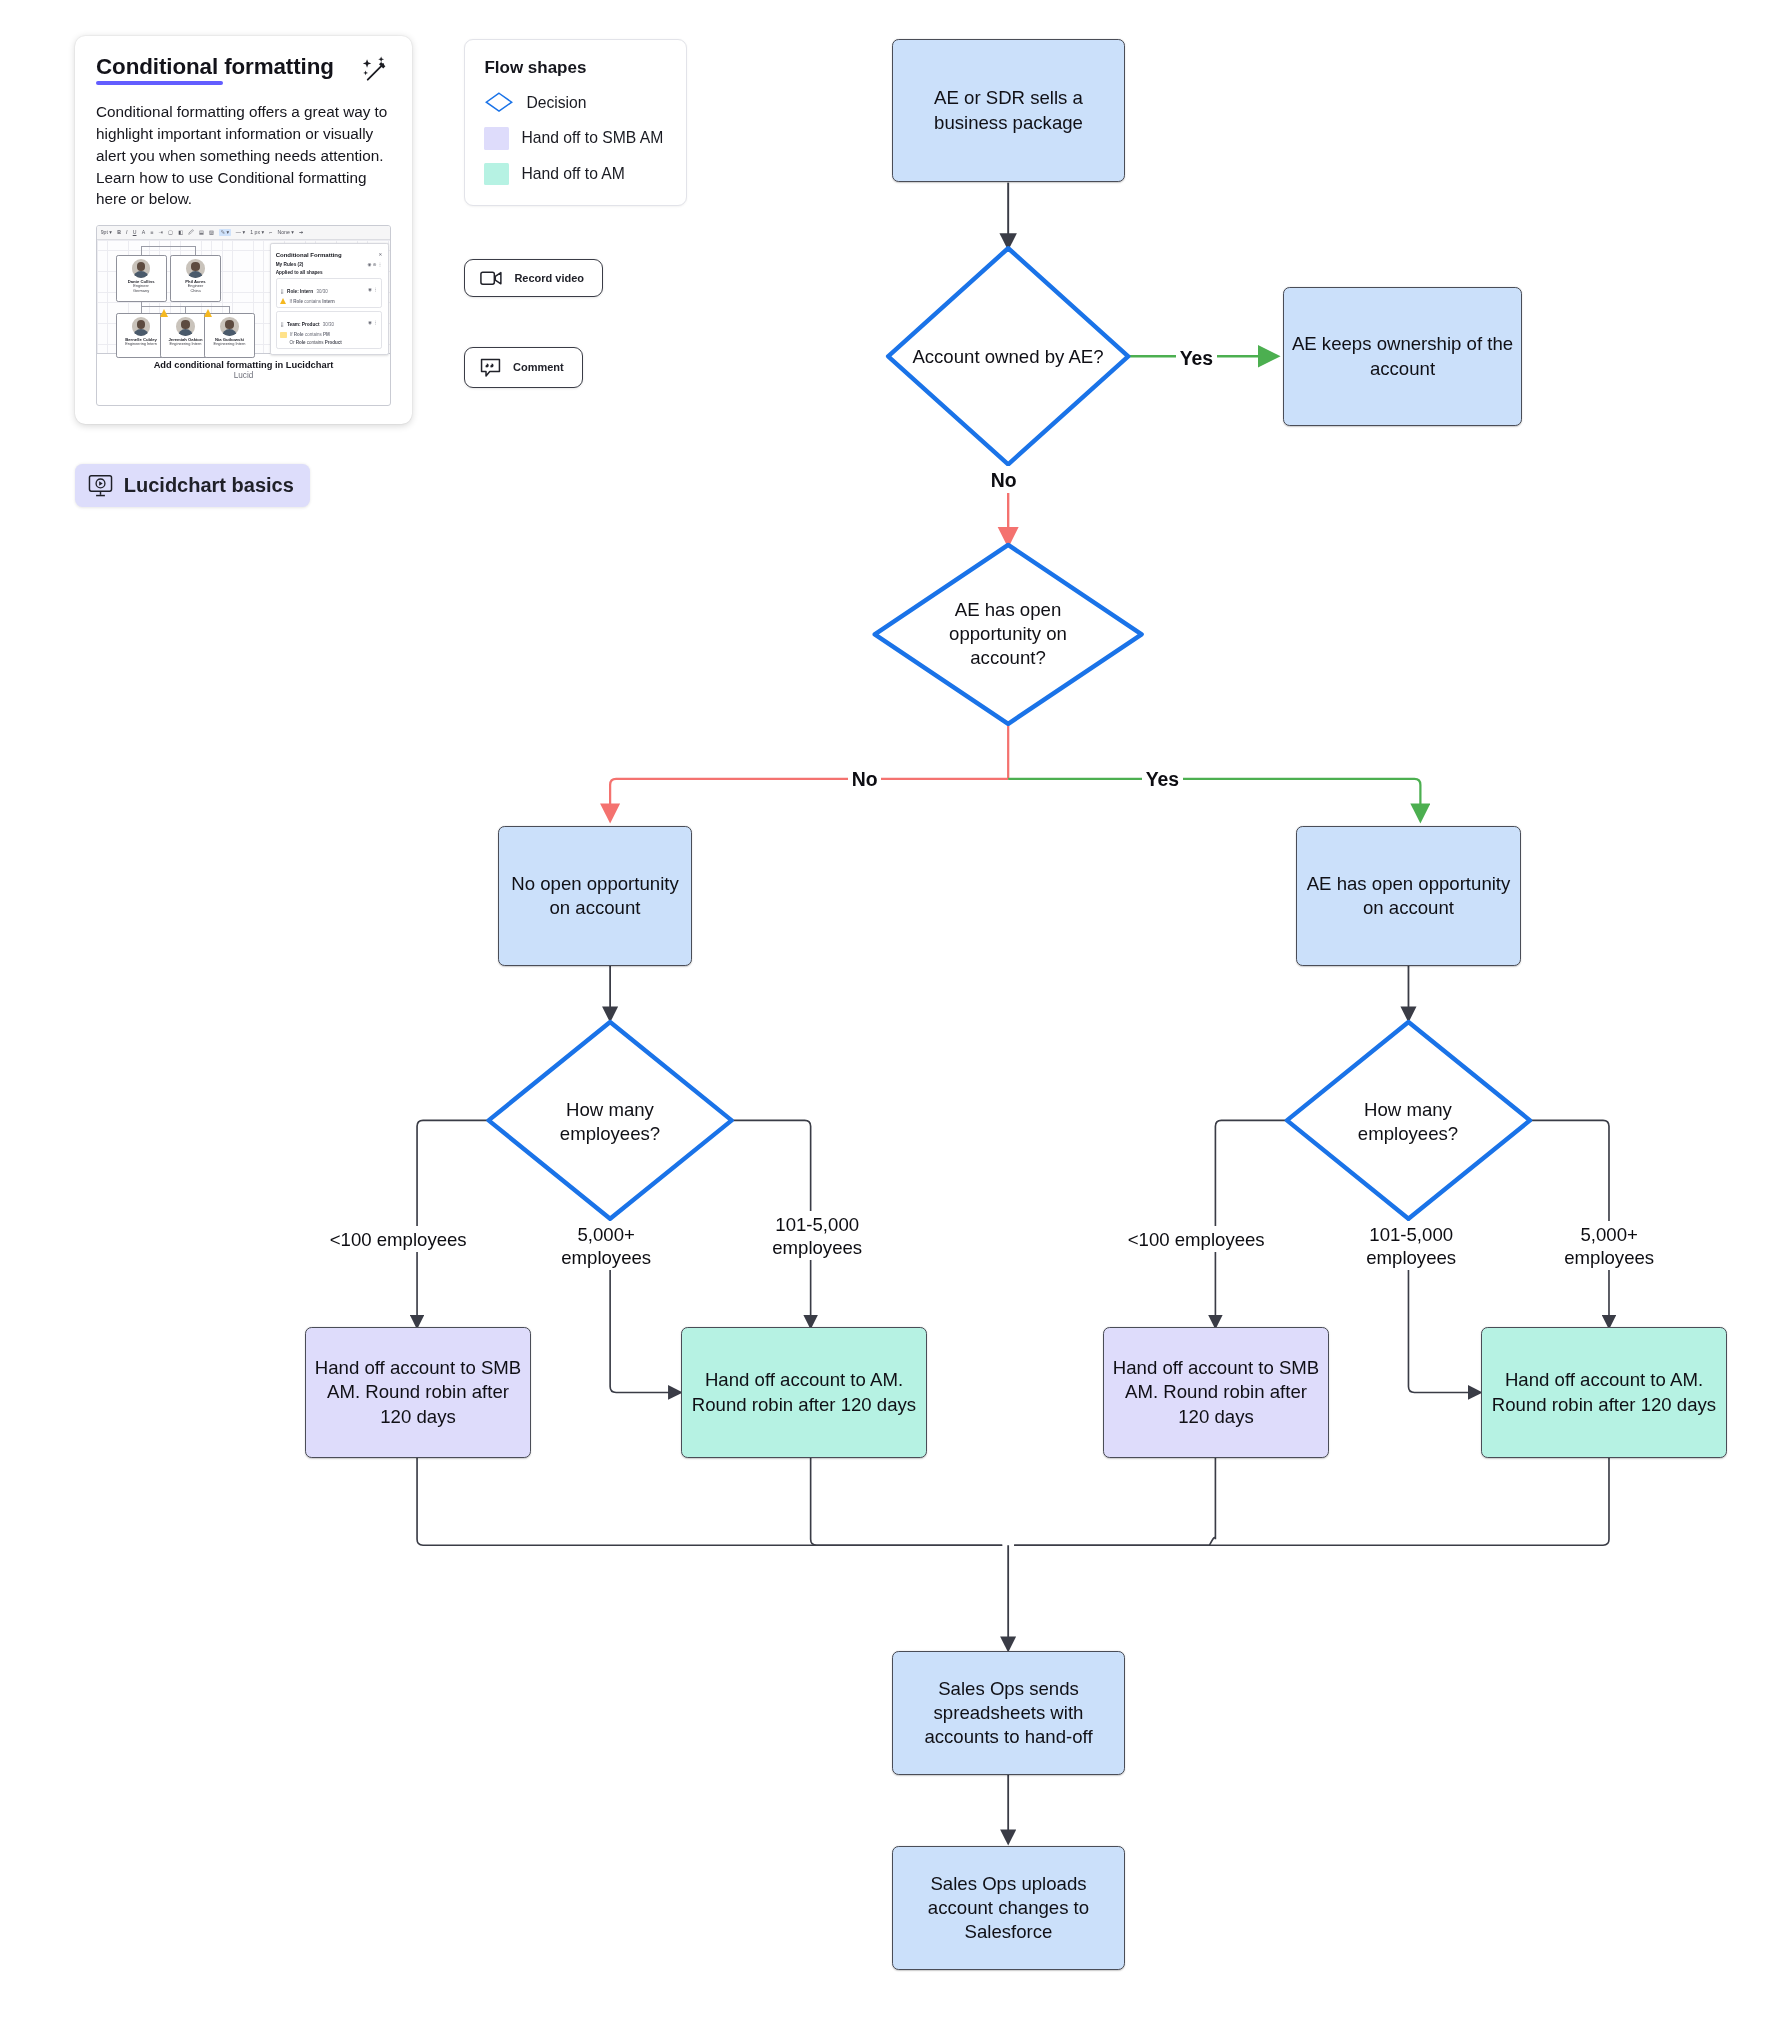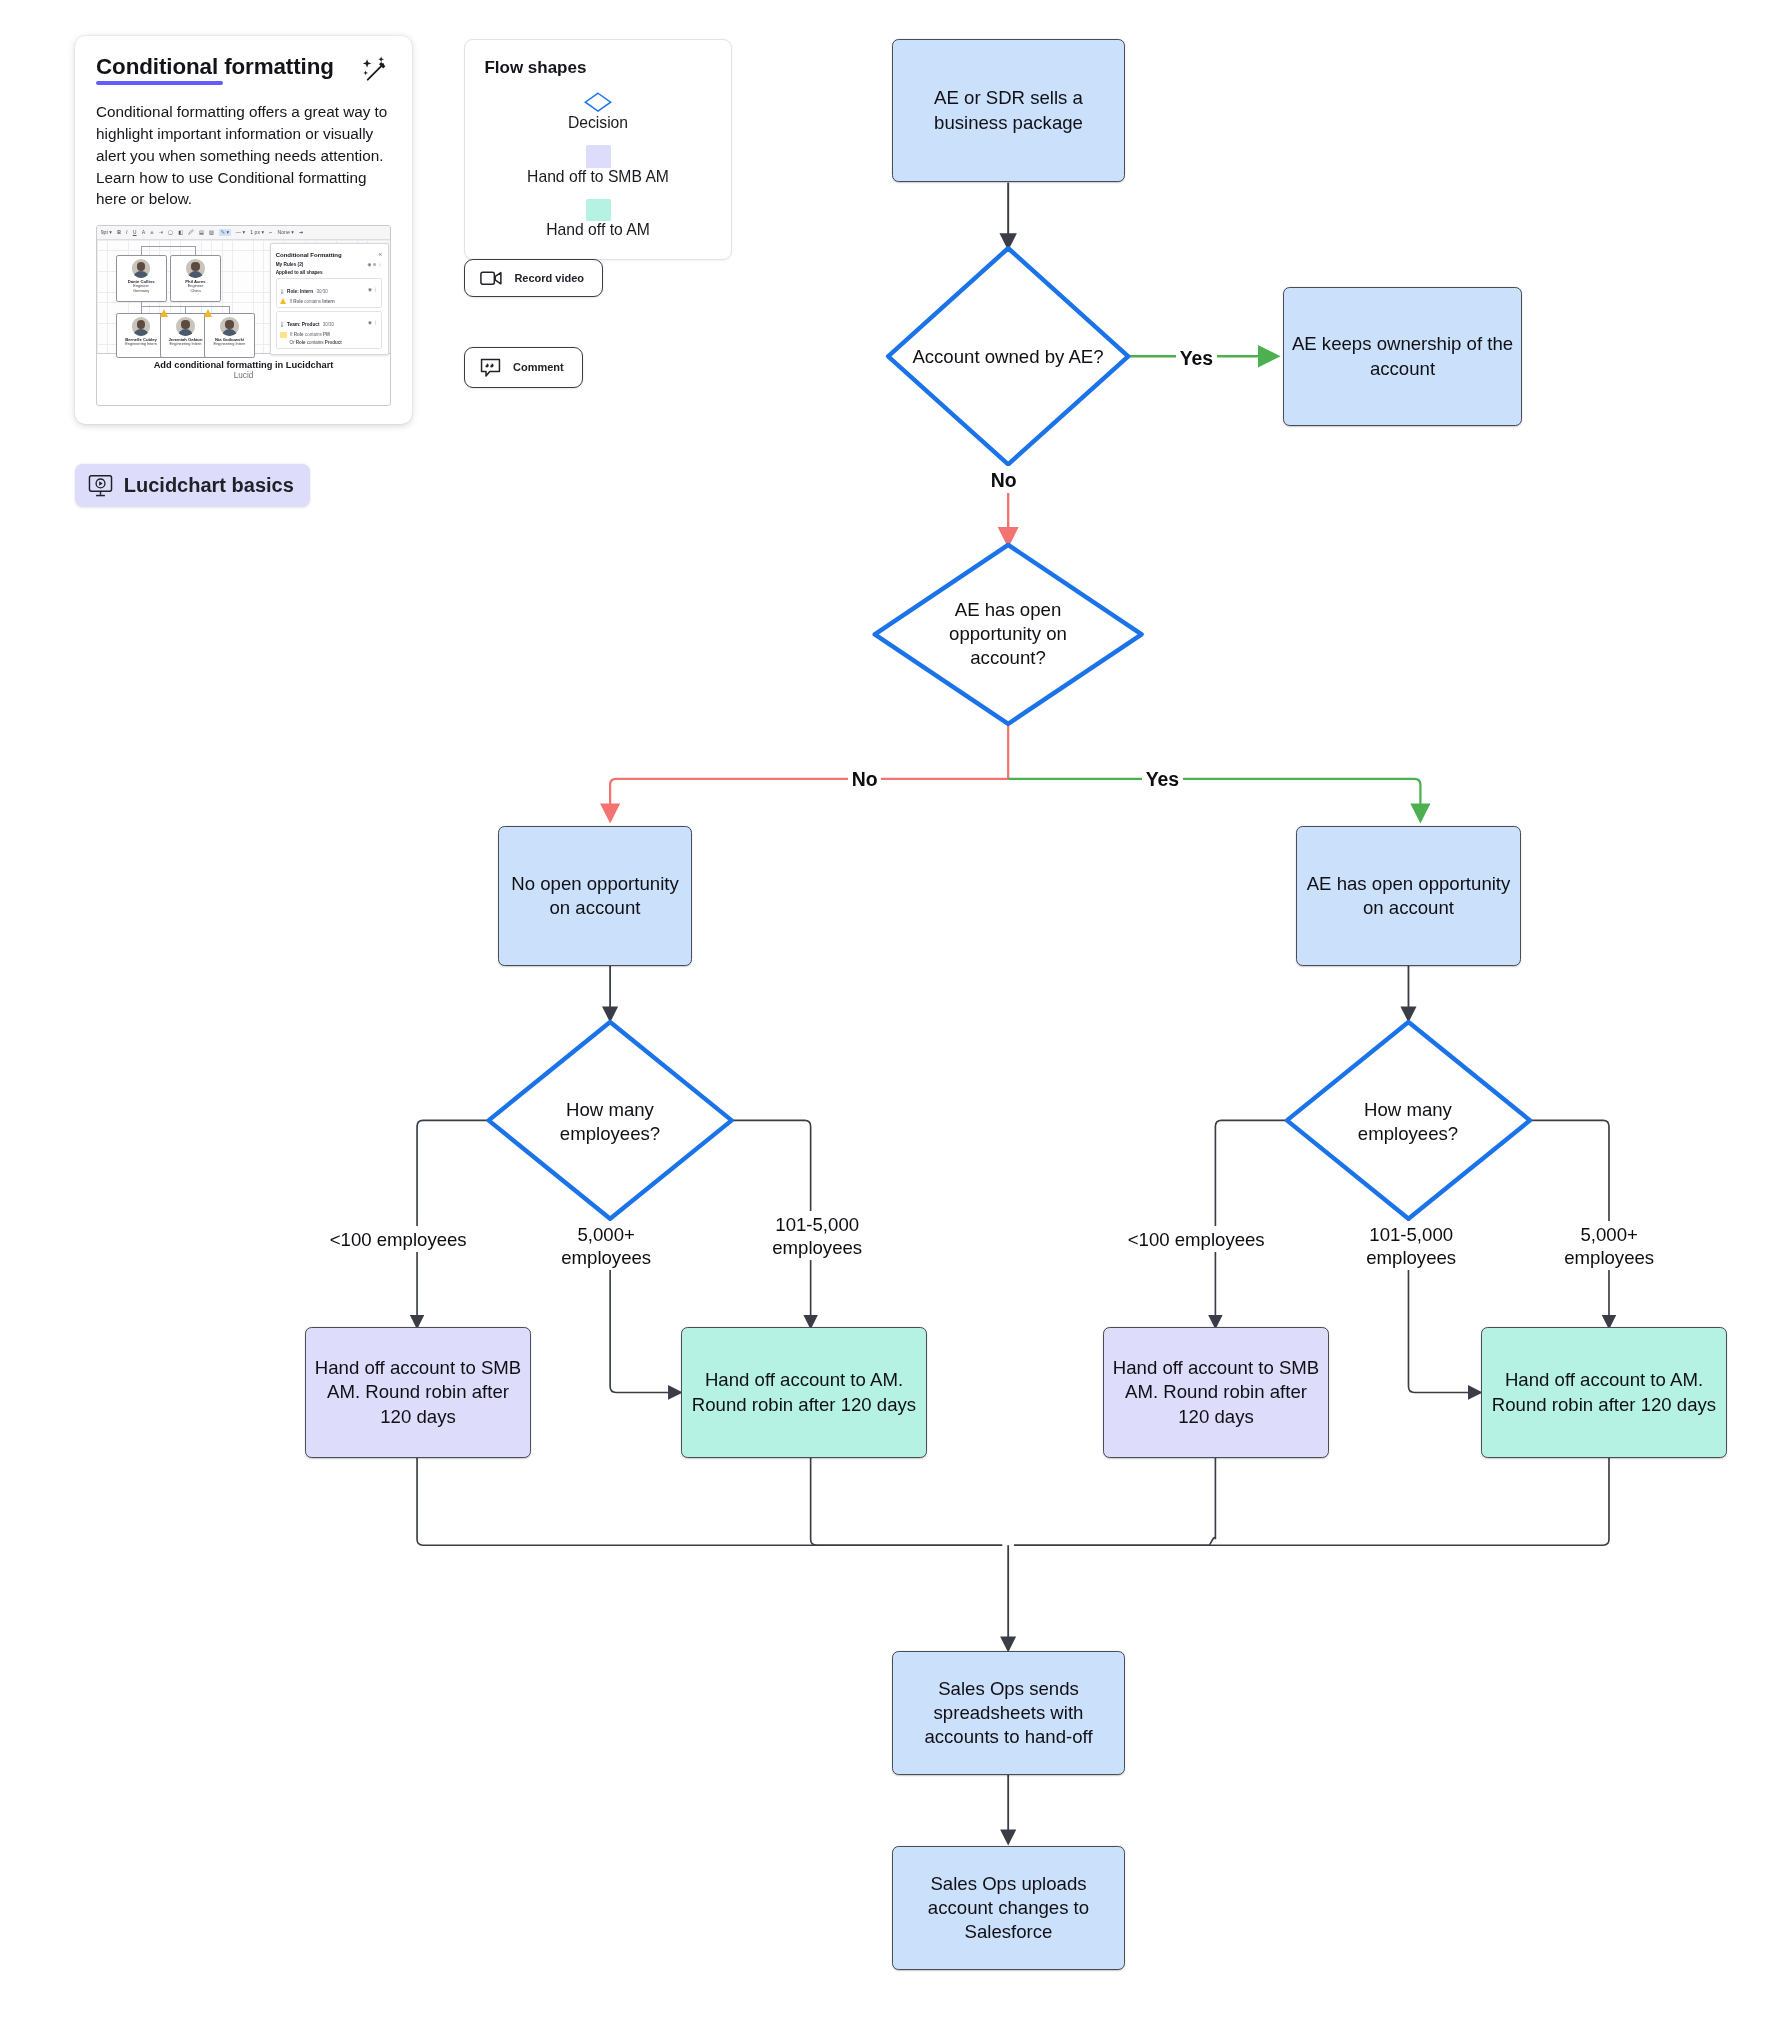--- a/index.html
+++ b/index.html
@@ -161,30 +161,30 @@
     background: #ddddfb;
     border-radius: 7.5px;
     padding: 9.7px 16.4px 9.7px 13.4px;
     box-shadow: 0 0.7px 3px rgba(0,0,0,.10);
   }
   #lc-basics .lbl { font-size: 20px; font-weight: bold; color: #1f2028; }
 
   
   #legend {
     left: 464px; top: 39px;
-    width: 268px;
+    width: 223px;
     background: #fff;
     border: 0.7px solid #e2e3e9;
     border-radius: 9px;
     padding: 18px 19.4px 19.4px 19.4px;
     box-sizing: border-box;
     box-shadow: 0 0.7px 2.2px rgba(0,0,0,.05);
   }
   #legend .lg-title { font-size: 17px; font-weight: bold; color: #15161d; }
-  .lg-row { display: flex; align-items: center; margin-top: 13.4px; flex-direction: column; }
+  .lg-row { display: flex; align-items: center; gap: 12px; margin-top: 13.4px; }
   .lg-label { font-size: 15.7px; color: #1a1b22; }
   .lg-swatch { width: 25px; height: 22.4px; border-radius: 1.5px; }
 
   
   .tool-btn {
     display: inline-flex; align-items: center; gap: 12px;
     background: #fff;
     border: 0.7px solid #3a3c46;
     border-radius: 9px;
     padding: 9.7px 18px 9.7px 15px;

